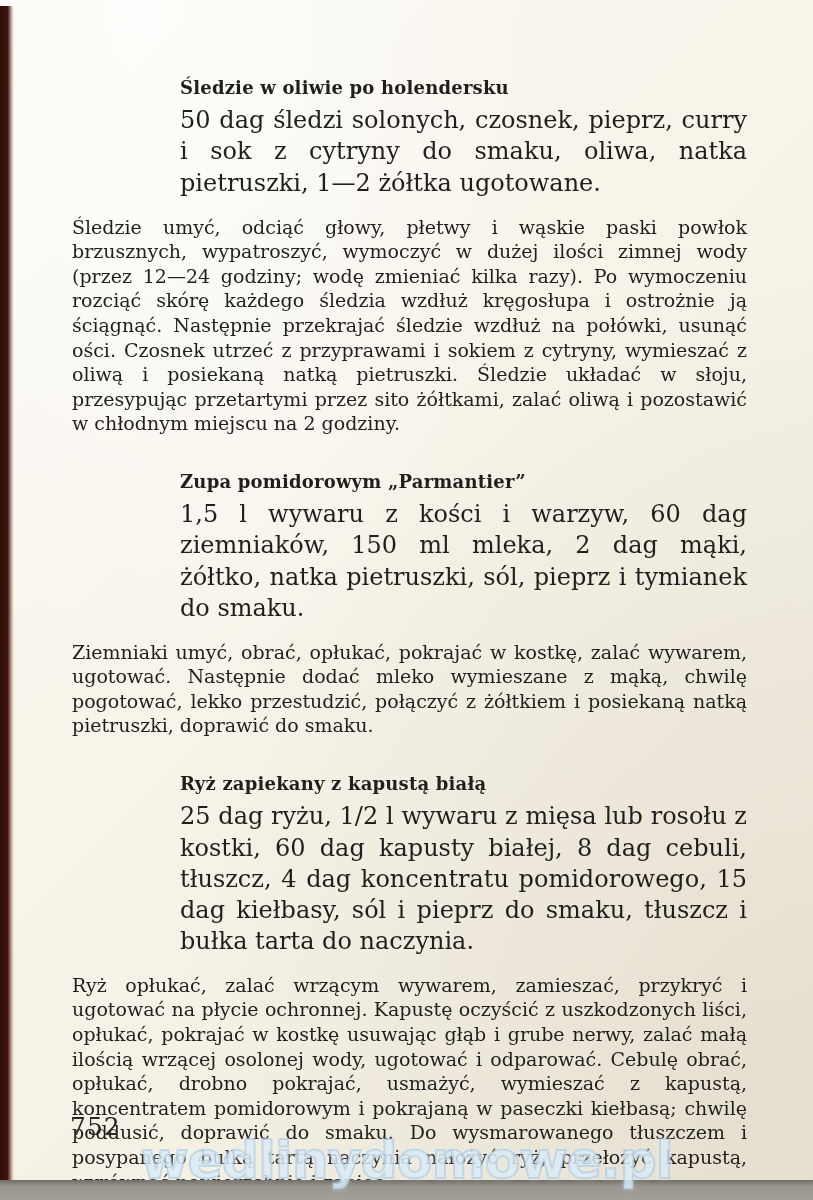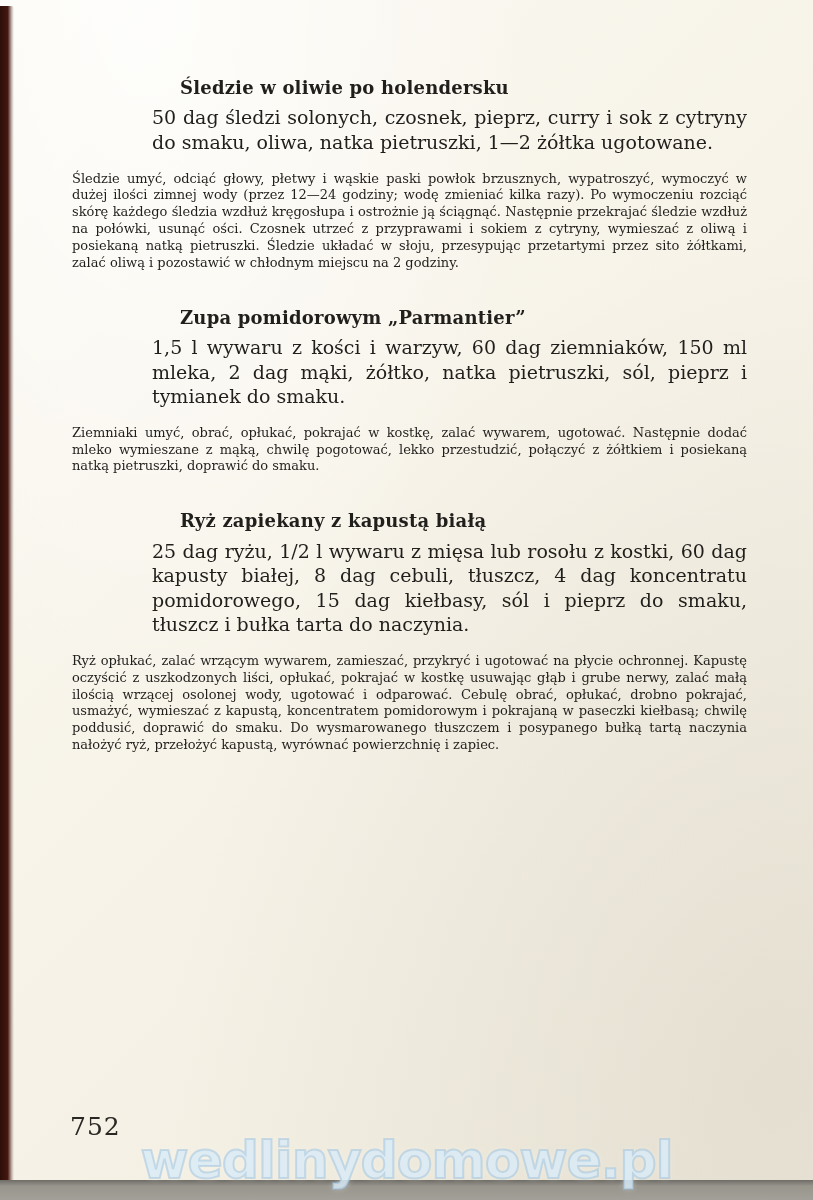--- a/index.html
+++ b/index.html
@@ -43,28 +43,28 @@
     top: 76px;
   }
   .recipe-title {
     margin: 0 0 6px 108px;
     font-size: 18px;
     line-height: 1.3;
     font-weight: bold;
     letter-spacing: 0.2px;
   }
   .ingredients {
-    margin: 0 0 16px 80px;
-    font-size: 19px;
+    margin: 0 0 16px 108px;
+    font-size: 24px;
     line-height: 1.295;
     text-align: justify;
   }
   .instructions {
     margin: 0 0 34px 0;
-    font-size: 13px;
+    font-size: 19px;
     line-height: 1.295;
     text-align: justify;
   }
   .page-number {
     position: absolute;
     left: 70px;
     top: 1112px;
     font-size: 25px;
     letter-spacing: 1px;
     color: #2a2824;

